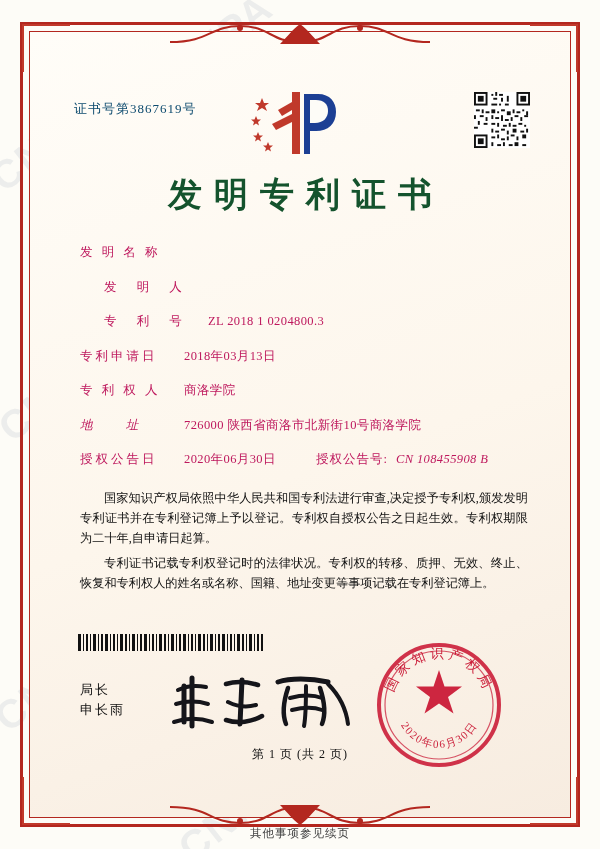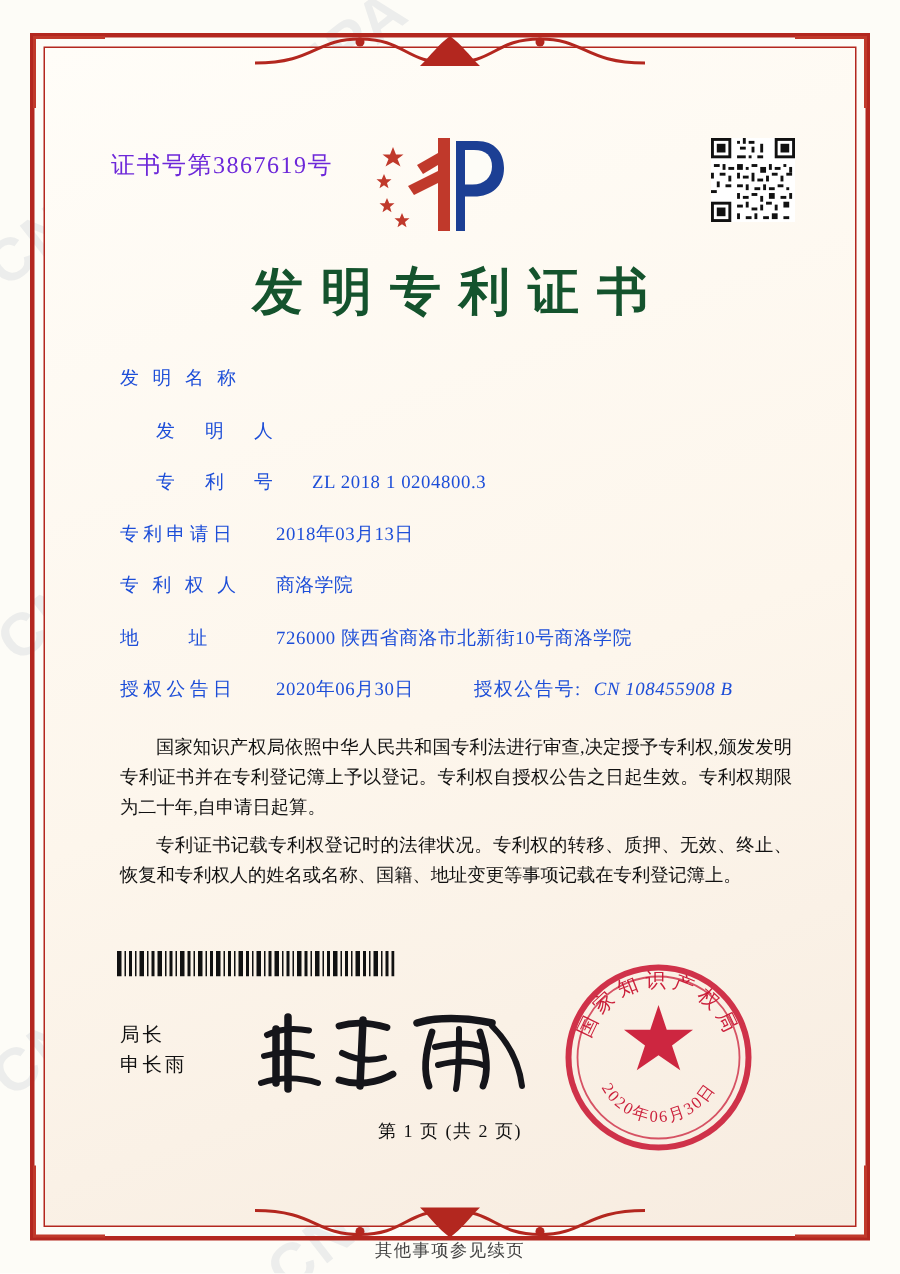--- a/index.html
+++ b/index.html
@@ -76,22 +76,22 @@
 
   .content {
     position: absolute;
     left: 40px; top: 48px; right: 40px; bottom: 48px;
   }
 
   .cert-no {
     position: absolute;
     left: 34px;
     top: 52px;
-    font-size: 16px;
-    color: #6d28d9;
+    font-size: 13px;
+    color: #0c4a6e;
     letter-spacing: 1px;
   }
   .qr {
     position: absolute;
     right: 30px;
     top: 44px;
     width: 56px;
     height: 56px;
   }
   .logo {
@@ -113,35 +113,35 @@
     color: #14532d;
     text-indent: 12px;
     font-family: "Liberation Serif", serif;
   }
   .fields {
     position: absolute;
     left: 40px;
     right: 30px;
     top: 196px;
     font-size: 12.5px;
-    color: #1d4ed8;
+    color: #be185d;
   }
   .row {
     display: flex;
     align-items: baseline;
     margin-bottom: 17.5px;
   }
   .lbl {
     width: 104px;
     flex: 0 0 104px;
     letter-spacing: 3px;
     white-space: nowrap;
   }
   .lbl.sp5 { letter-spacing: 8.5px; margin-left: 24px; }
-  .lbl.sp6 { letter-spacing: 15px; }
+  .lbl.sp6 { letter-spacing: 15px; font-style: italic; }
   .val {
     flex: 1;
     letter-spacing: 0.4px;
   }
   .row.split .val { flex: 0 0 auto; }
   .row.split .lbl2 {
     margin-left: 40px;
     letter-spacing: 1px;
     white-space: nowrap;
   }

